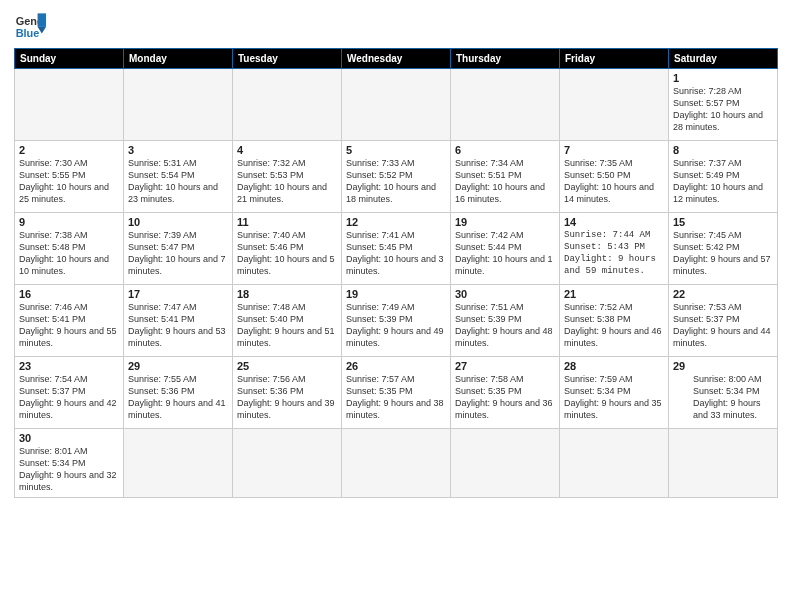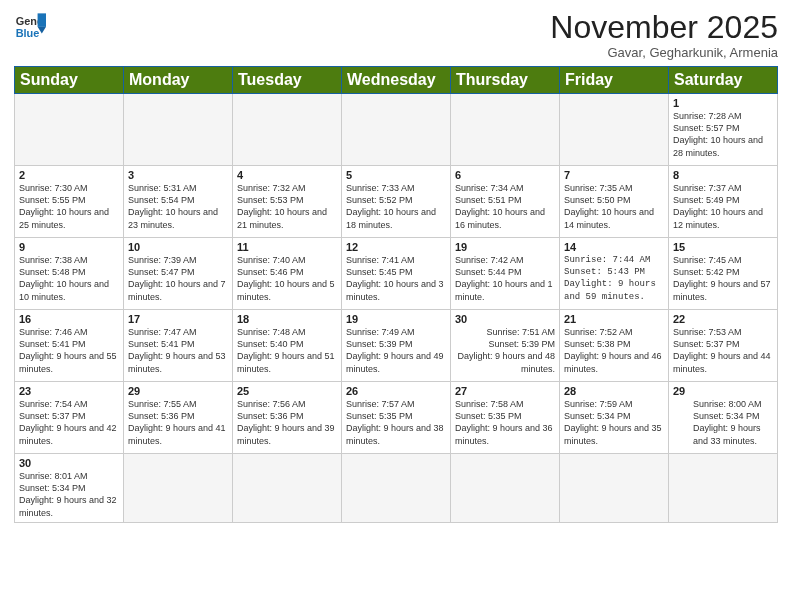--- a/index.html
+++ b/index.html
@@ -43,23 +43,23 @@
     .subtitle {
       font-size: 13px;
       color: #555;
     }
     .calendar {
       width: 100%;
       border-collapse: collapse;
       border: 1px solid #bbb;
     }
     .calendar th {
-      background: #4d7c0f;
+      background: #000000;
       color: #fff;
-      font-size: 16px;
+      font-size: 10px;
       font-weight: bold;
       padding: 4px 5px;
       text-align: left;
       border: 1px solid #1560a0;
     }
     .calendar td {
       vertical-align: top;
       border: 1px solid #ccc;
       padding: 3px 4px;
       width: calc(100%/7);
@@ -96,24 +96,20 @@
 <div class="page">
   <div class="header">
     <div class="logo">
       <svg class="logo-icon" viewBox="0 0 38 38">
         <text x="2" y="18" font-size="13" font-weight="bold" fill="#333" font-family="Arial">General</text>
         <text x="2" y="32" font-size="13" font-weight="bold" fill="#1a73b8" font-family="Arial">Blue</text>
         <polygon points="28,4 38,4 38,20 28,20" fill="#1a73b8"></polygon>
         <polygon points="28,20 38,20 33,28" fill="#1560a0"></polygon>
       </svg>
     </div>
-    <div class="title-area">
-      <div class="month-title">November 2025</div>
-      <div class="subtitle">Gavar, Gegharkunik, Armenia</div>
-    </div>
   </div>
 
   <table class="calendar">
     <thead>
       <tr>
       <th>Sunday</th>
           <th>Monday</th>
           <th>Tuesday</th>
           <th>Wednesday</th>
           <th>Thursday</th>
@@ -244,21 +240,21 @@
 Daylight: 9 hours and 51 minutes.</div>
           </td>
           <td>
             <span class="day-number">19</span>
             <div class="day-info" style="white-space: pre-line;">Sunrise: 7:49 AM
 Sunset: 5:39 PM
 Daylight: 9 hours and 49 minutes.</div>
           </td>
           <td>
             <span class="day-number">30</span>
-            <div class="day-info" style="white-space: pre-line; text-align: right;">Sunrise: 7:51 AM
+            <div class="day-info" style="white-space: pre-line;">Sunrise: 7:51 AM
 Sunset: 5:39 PM
 Daylight: 9 hours and 48 minutes.</div>
           </td>
           <td>
             <span class="day-number">21</span>
             <div class="day-info" style="white-space: pre-line;">Sunrise: 7:52 AM
 Sunset: 5:38 PM
 Daylight: 9 hours and 46 minutes.</div>
           </td>
           <td>

